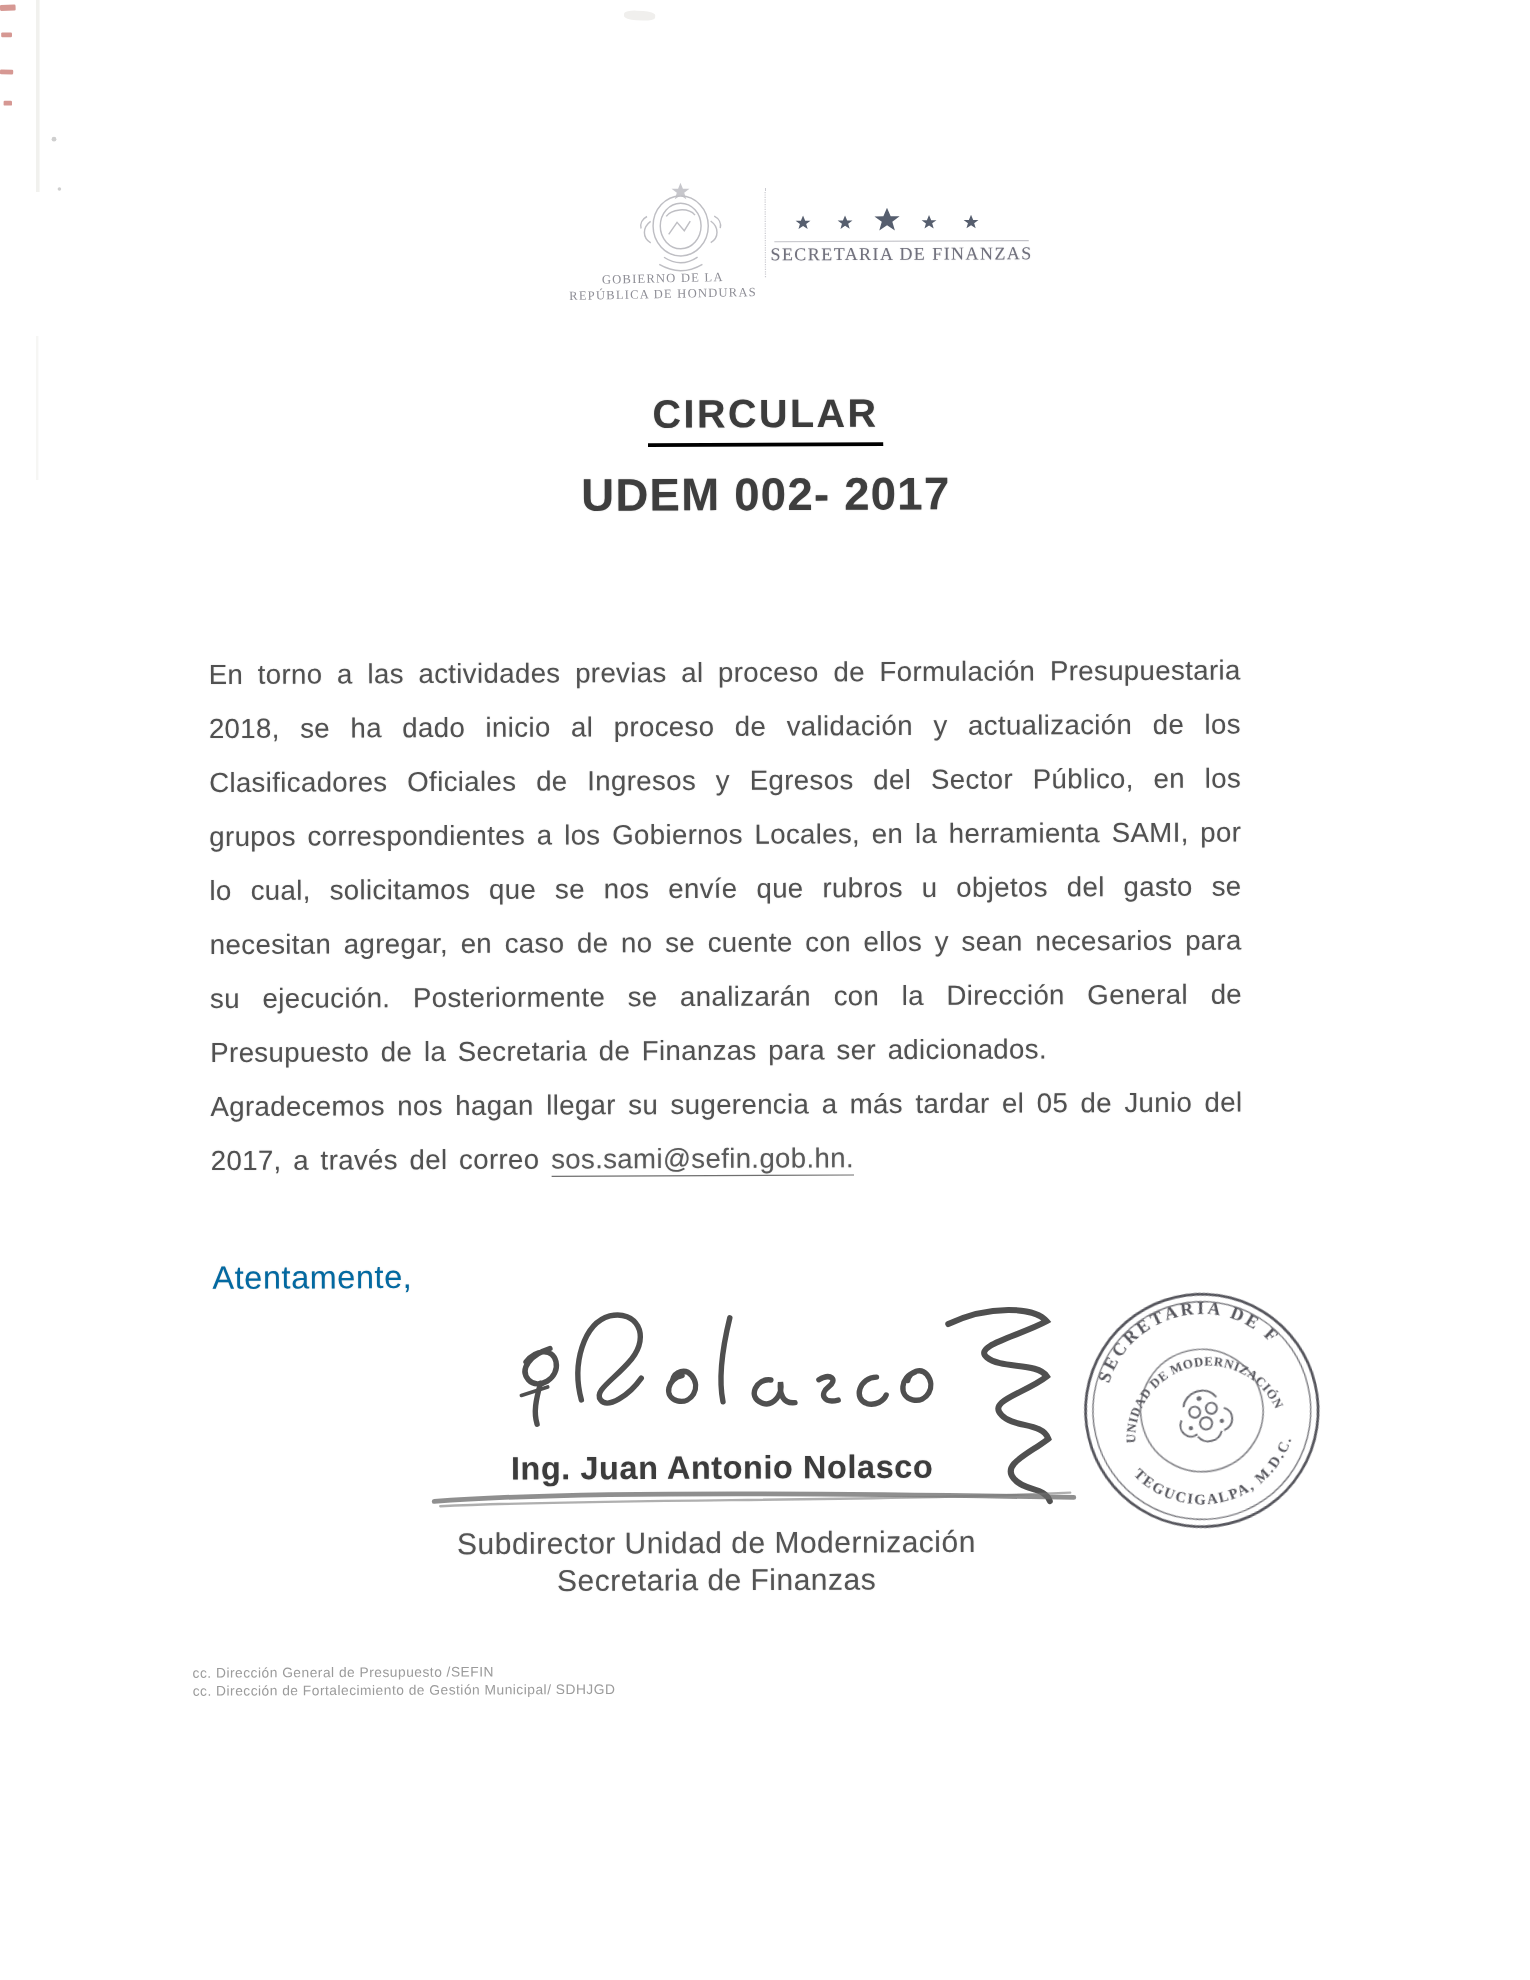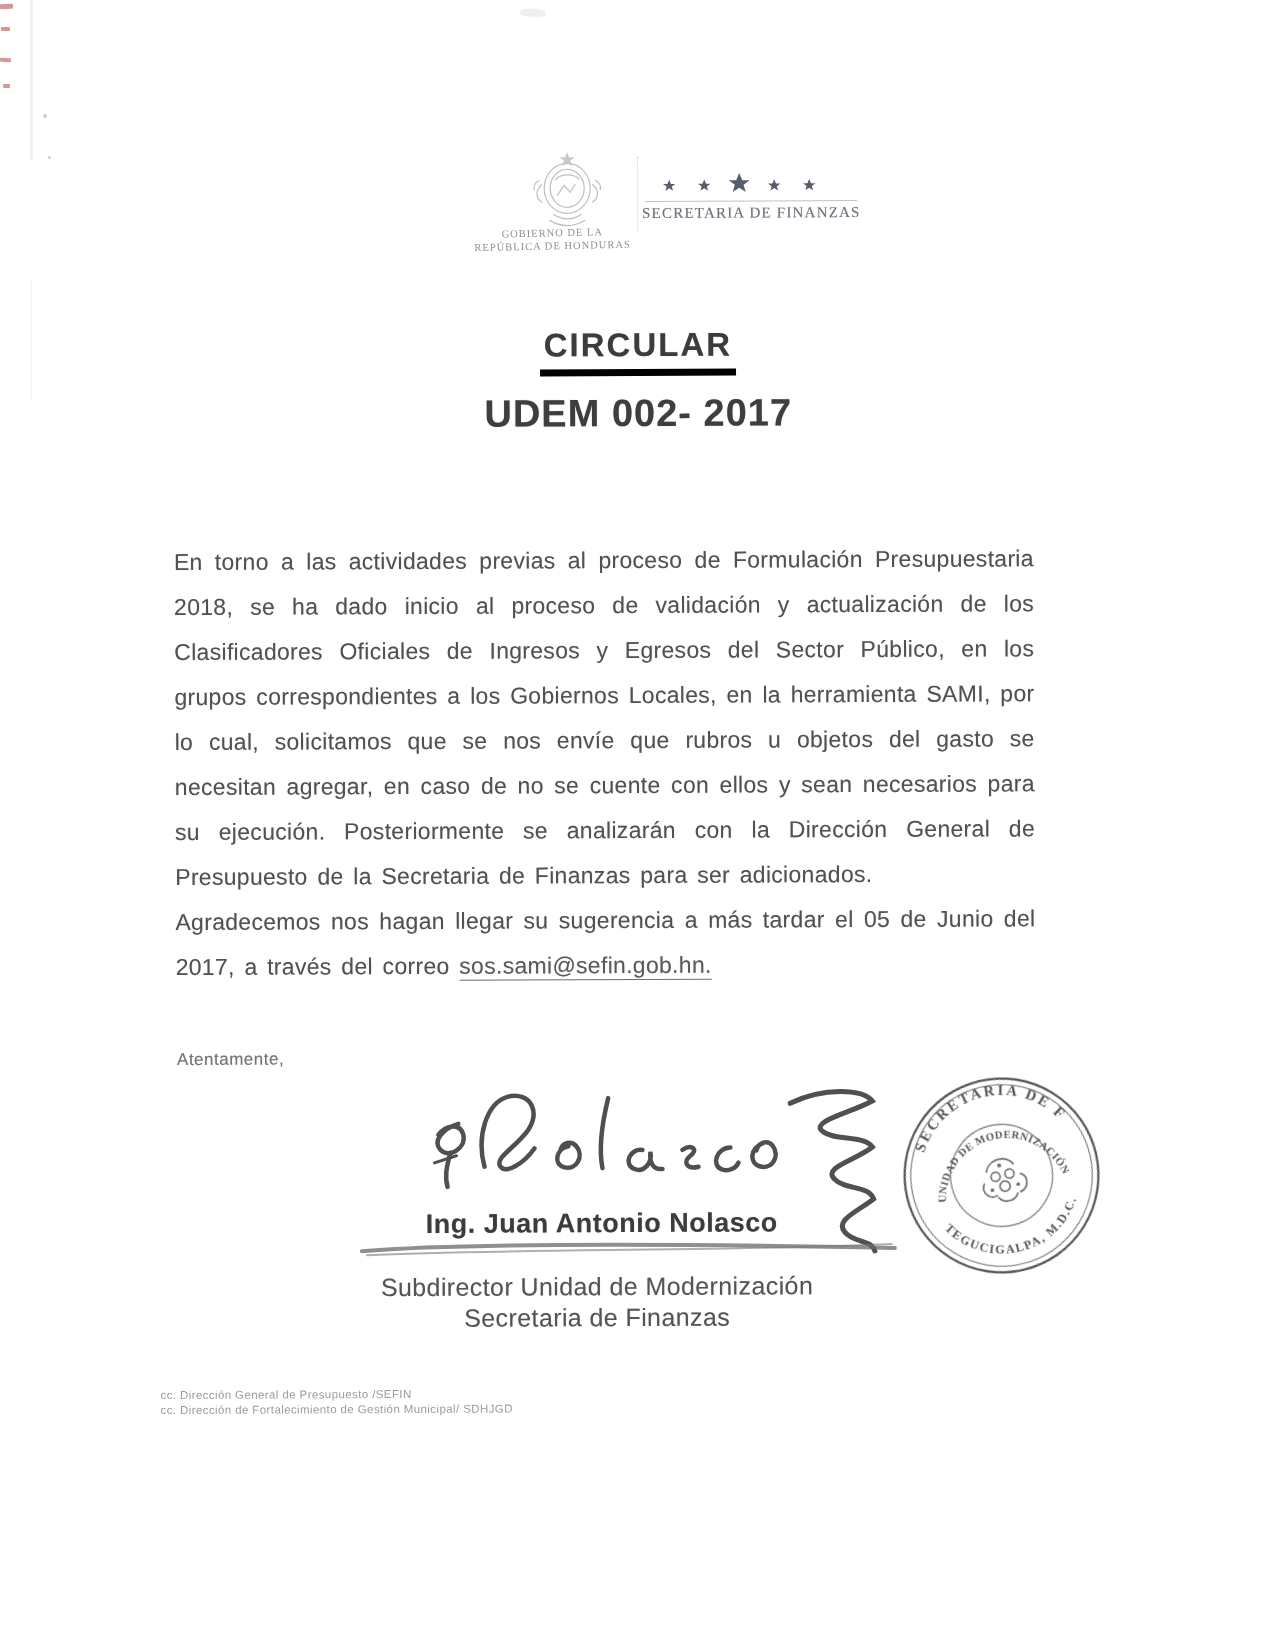--- a/index.html
+++ b/index.html
@@ -37,42 +37,42 @@
   .sefin-name{
     position:absolute;left:640px;top:205px;width:228px;text-align:center;
     font-family:"Liberation Serif", serif;font-size:15px;letter-spacing:1.2px;
     color:#70707c;text-shadow:0 0 1px rgba(110,110,125,.35);
   }
 
   
   .title-wrap{position:absolute;left:180px;top:326px;width:920px;text-align:center;}
   .doc-title{
     display:inline-block;font-size:33px;font-weight:bold;letter-spacing:2px;
-    color:#3c3c3c;border-bottom:7px solid #000000;padding:0 4px 5px 4px;
+    color:#3c3c3c;border-bottom:3px solid #000000;padding:0 4px 5px 4px;
     text-shadow:0 0 1px rgba(60,60,60,.4);
   }
   .doc-ref{
     position:absolute;left:180px;top:392px;width:920px;text-align:center;
     font-size:38px;font-weight:bold;letter-spacing:1px;color:#3e3e3e;
     text-shadow:0 0 1px rgba(60,60,60,.4);
   }
 
   
   .body-par{
     position:absolute;left:175px;width:860px;
     font-size:23px;line-height:45px;text-align:justify;
     color:#515151;word-spacing:3px;letter-spacing:.3px;
     text-shadow:0 0 1px rgba(80,80,80,.3);
   }
   .p1{top:515px;}
   .p2{top:875px;}
   .email{border-bottom:1.5px solid #6f6f6f;padding-bottom:1px;color:#5a5a5a;}
 
   .closing{
-    position:absolute;left:176px;top:1048px;font-size:17px;color:#737373;
+    position:absolute;left:176px;top:1048px;font-size:27px;color:#0369a1;
     letter-spacing:.5px;text-shadow:0 0 1px rgba(80,80,80,.3);
   }
 
   
   .sig-svg{position:absolute;left:345px;top:1078px;}
   .signer-name{
     position:absolute;left:330px;top:1208px;width:540px;text-align:center;
     font-size:27px;font-weight:bold;color:#3c3c3c;letter-spacing:.5px;
     text-shadow:0 0 1px rgba(60,60,60,.35);
   }

